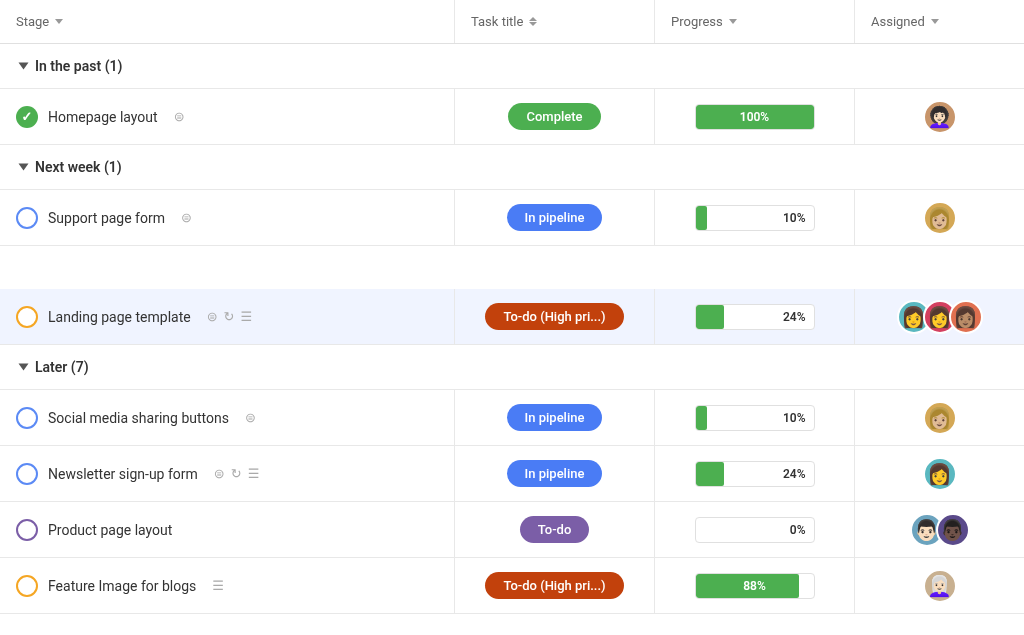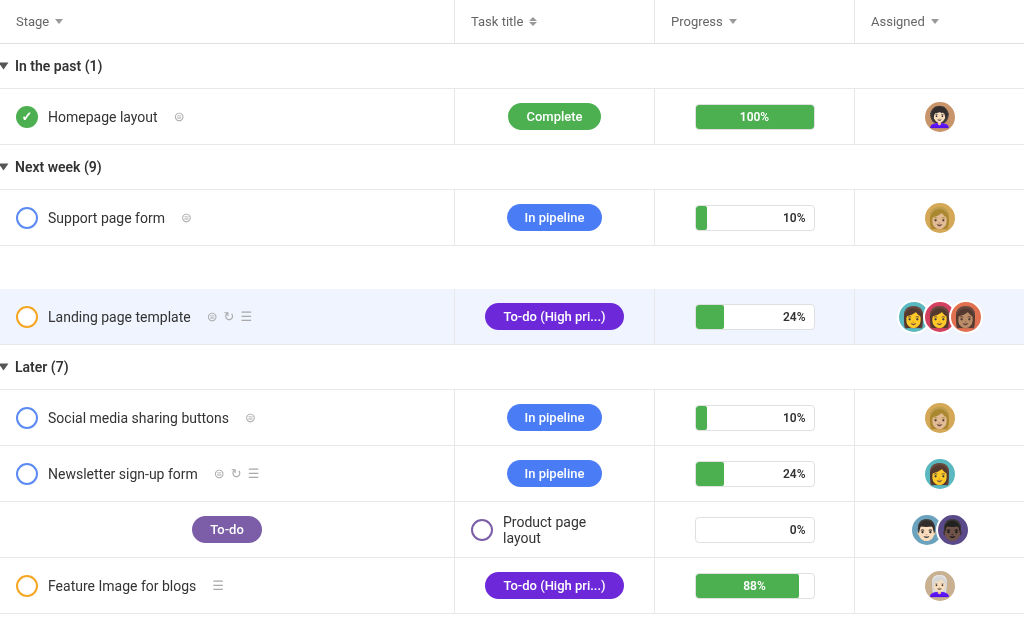--- a/index.html
+++ b/index.html
@@ -55,21 +55,21 @@
       border-left: 4px solid transparent;
       border-right: 4px solid transparent;
       border-top: 5px solid #999;
       display: inline-block;
     }
 
     .group-header {
       display: flex;
       align-items: center;
       gap: 8px;
-      padding: 14px 0;
+      padding: 14px 20px;
       background: #fff;
       font-weight: 600;
       font-size: 14px;
       color: #333;
       border-bottom: 1px solid #e8e8e8;
     }
     .group-chevron {
       width: 0;
       height: 0;
       border-top: 5px solid transparent;
@@ -169,21 +169,21 @@
       display: inline-block;
       padding: 6px 18px;
       border-radius: 20px;
       font-size: 13px;
       font-weight: 500;
       color: white;
       text-align: center;
     }
     .badge-complete { background: #4caf50; }
     .badge-in-pipeline { background: #4a7cf5; }
-    .badge-todo-high { background: #6d28d9; }
+    .badge-todo-high { background: #c2410c; }
     .badge-todo { background: #7b5ea7; }
 
     
     .progress-container {
       width: 120px;
       height: 26px;
       border: 1.5px solid #e0e0e0;
       border-radius: 4px;
       position: relative;
       background: white;
@@ -292,21 +292,21 @@
       <div class="task-cell" style="justify-content:center">
         <div class="avatar-group">
             <div class="avatar" style="background:#c8956a;margin-left:0">
               <span style="font-size:20px;line-height:1">👩🏻‍🦱</span>
             </div>
           </div>
       </div>
     </div>
       <div class="group-header">
     <span class="group-chevron"></span>
-    <span>Next week (9)</span>
+    <span>Next week (1)</span>
   </div>
       <div class="task-row">
       <div class="task-cell task-title-cell">
         <div class="status-in-pipeline"></div>
         <span class="task-name">Support page form</span>
         <div class="task-icons">
             <span class="task-icon-small" title="Attachment">⊜</span>
           </div>
       </div>
       <div class="task-cell" style="justify-content:center">
@@ -417,29 +417,29 @@
       </div>
       <div class="task-cell" style="justify-content:center">
         <div class="avatar-group">
             <div class="avatar" style="background:#5ab8c0;margin-left:0">
               <span style="font-size:20px;line-height:1">👩</span>
             </div>
           </div>
       </div>
     </div>
       <div class="task-row">
-      <div class="task-cell" style="justify-content:center">
-        <span class="stage-badge badge-todo">To-do</span>
-      </div>
       <div class="task-cell task-title-cell">
         <div class="status-todo"></div>
         <span class="task-name">Product page layout</span>
         <div class="task-icons"></div>
       </div>
       <div class="task-cell" style="justify-content:center">
+        <span class="stage-badge badge-todo">To-do</span>
+      </div>
+      <div class="task-cell" style="justify-content:center">
         <div class="progress-container">
 
         <div class="progress-fill" style="width:0%"></div>
         <span class="progress-label" style="color:#333;">0%</span>
 
         </div>
       </div>
       <div class="task-cell" style="justify-content:center">
         <div class="avatar-group">
             <div class="avatar" style="background:#6ba3be;margin-left:0">

